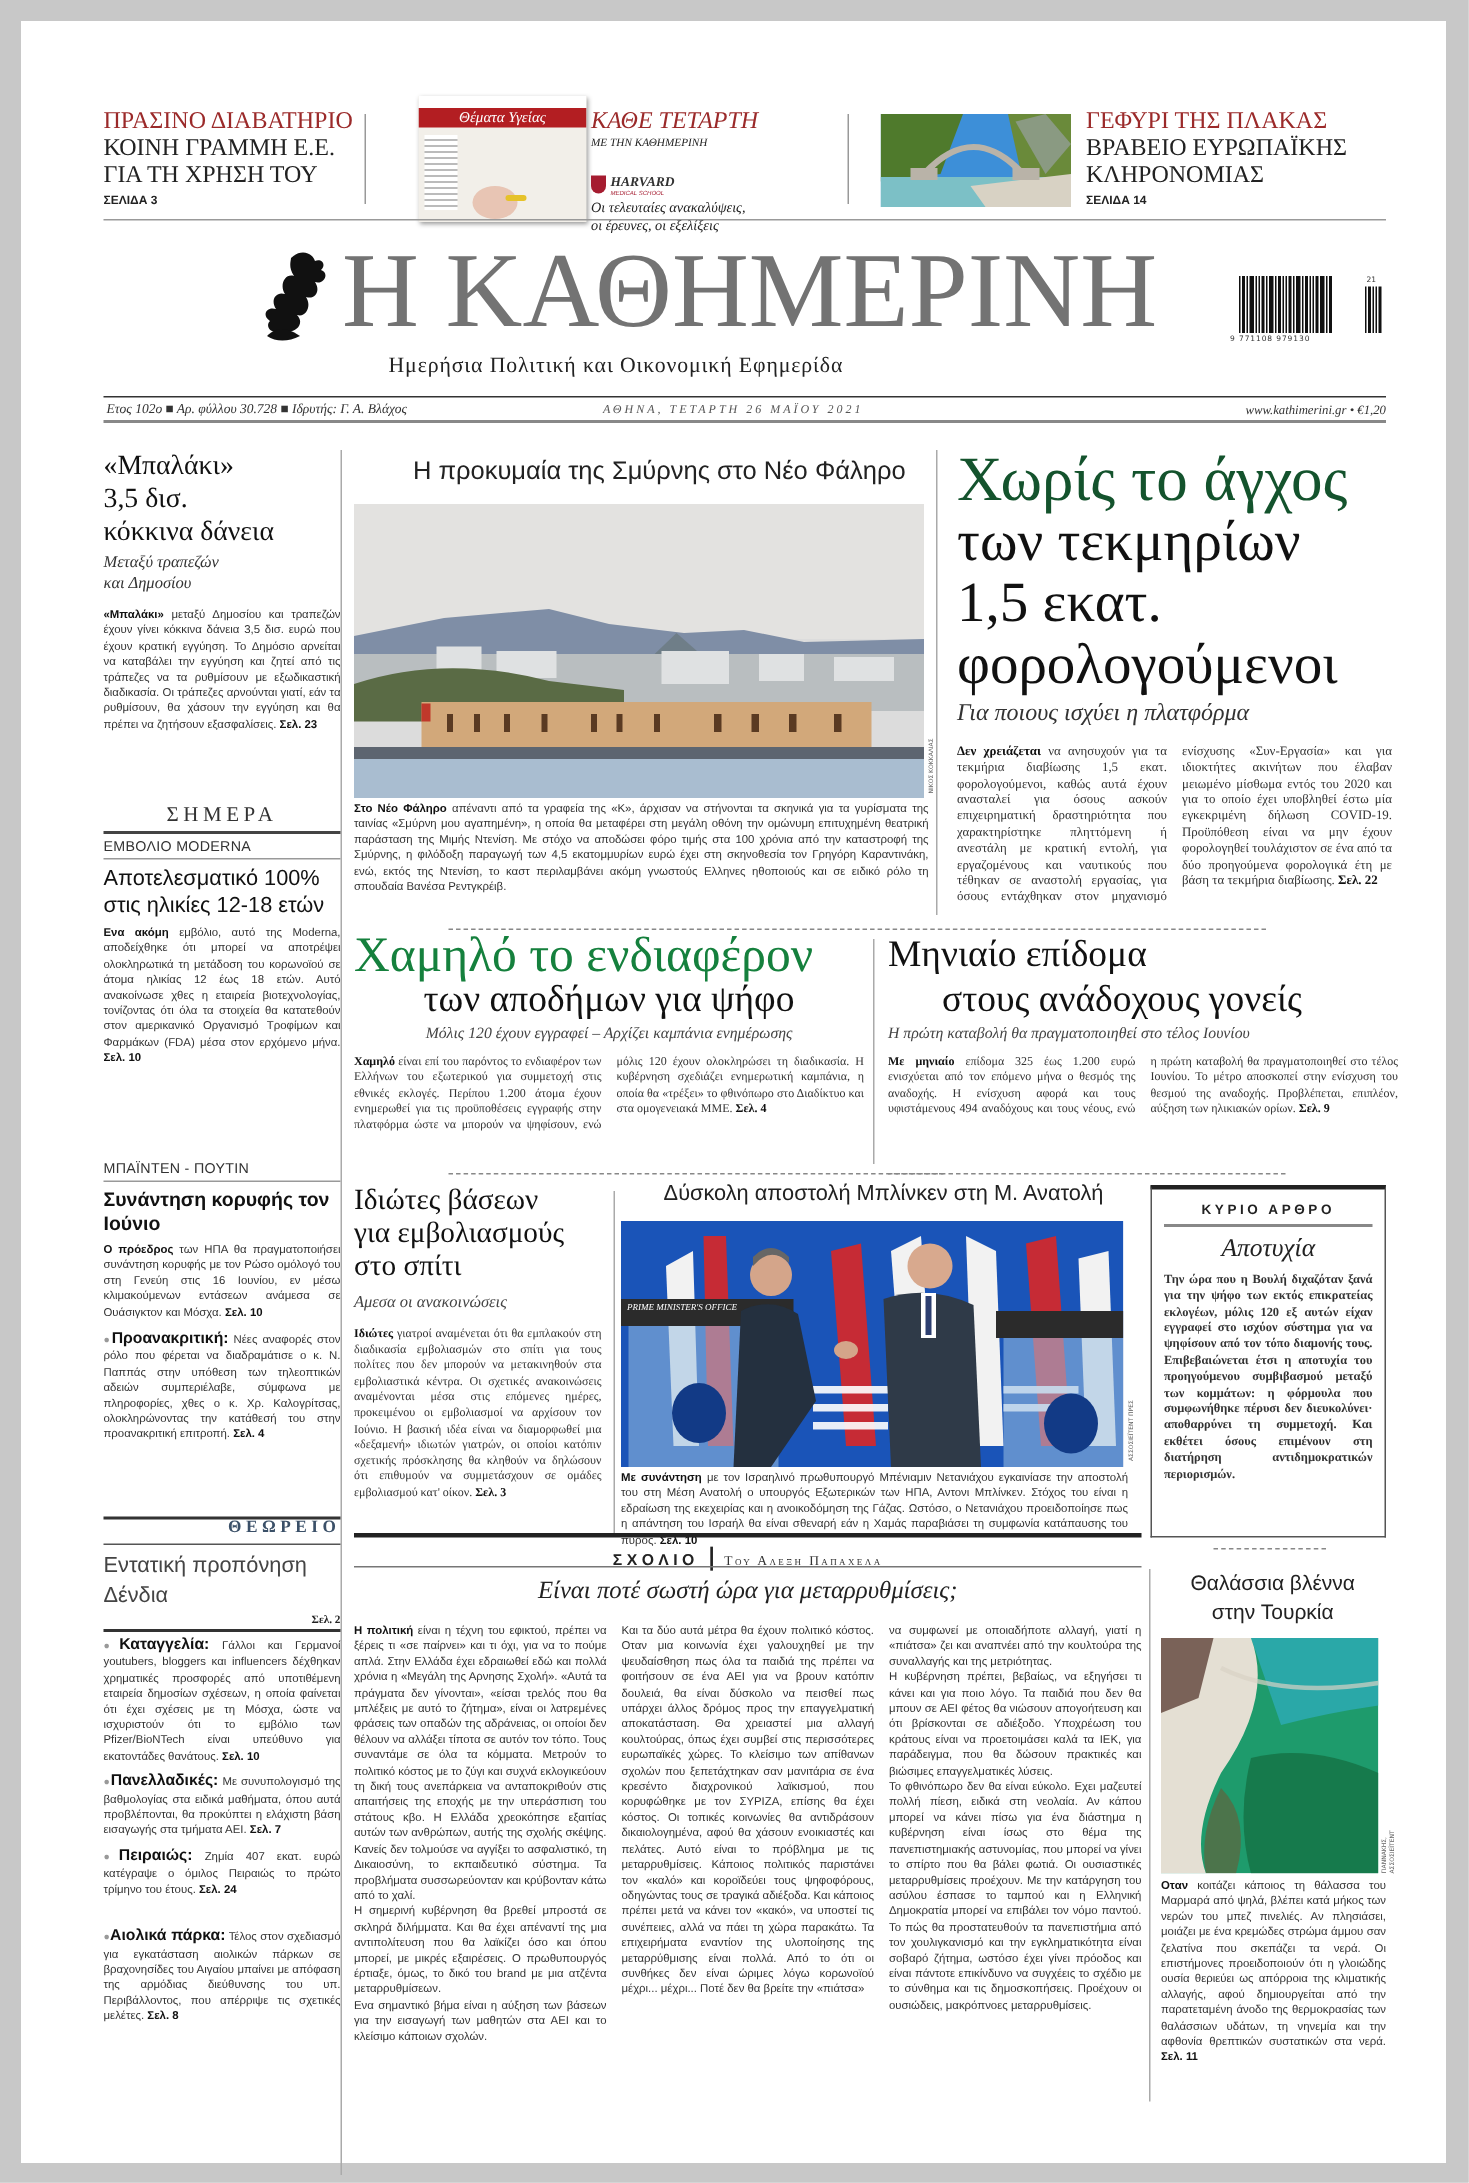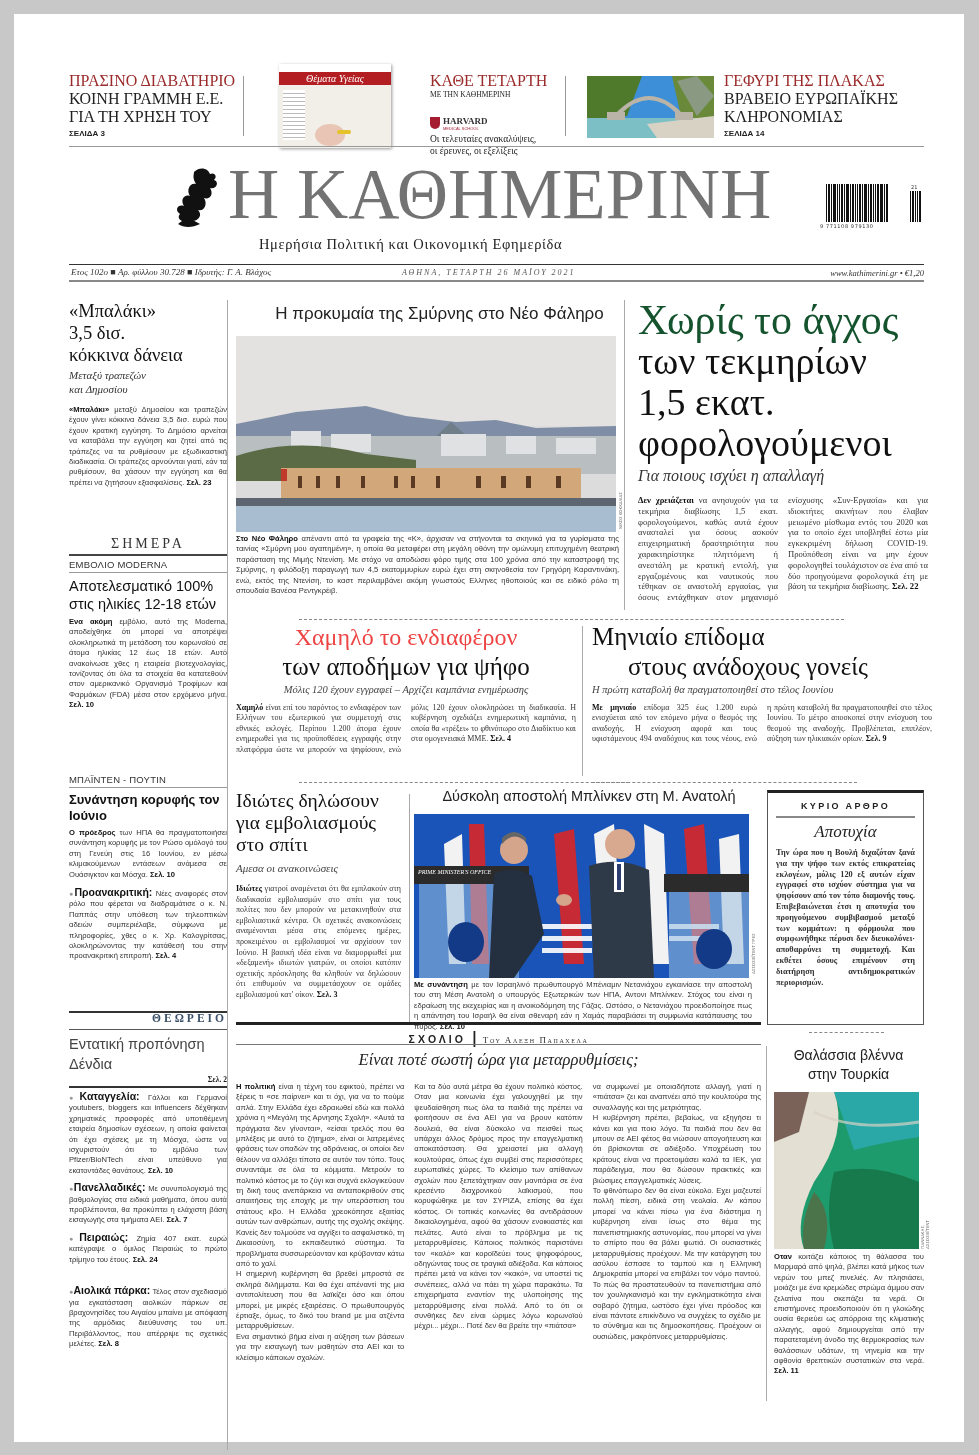--- a/index.html
+++ b/index.html
@@ -42,21 +42,21 @@
   </div>
   <div class="vsep" style="left:229px;top:62px;height:60px;"></div>
 
   <div class="abs" style="left:265px;top:50px;width:112px;height:84px;background:#f2efe9;box-shadow:1px 1px 3px #999;overflow:hidden;">
     <div style="height:8px;background:#fff;"></div>
     <div style="background:#b31e22;color:#fff;font-family:'Liberation Serif',serif;font-style:italic;font-size:10px;text-align:center;height:13px;line-height:13px;">Θέματα Υγείας</div>
     <div style="position:absolute;left:4px;top:26px;width:22px;height:50px;background:repeating-linear-gradient(#fff 0 3px,#bbb 3px 4px);"></div>
     <div style="position:absolute;left:36px;top:60px;width:30px;height:22px;border-radius:50%;background:#e8c5b4;"></div>
     <div style="position:absolute;left:58px;top:66px;width:14px;height:4px;border-radius:2px;background:#e6c22a;"></div>
   </div>
-  <div class="abs" style="left:416px;top:58px;width:160px;">
+  <div class="abs" style="left:380px;top:58px;width:160px;font-style:italic;">
     <div class="kicker">ΚΑΘΕ ΤΕΤΑΡΤΗ</div>
     <div class="serif" style="font-size:7.5px;line-height:9px;">ΜΕ ΤΗΝ ΚΑΘΗΜΕΡΙΝΗ</div>
     <div style="display:flex;align-items:flex-start;margin-top:18px;">
       <span style="display:inline-block;width:10px;height:12px;background:#a51c30;border-radius:0 0 5px 5px;margin-right:3px;"></span>
       <span>
         <div class="serif" style="font-size:9px;font-weight:bold;color:#333;line-height:9px;">HARVARD</div>
         <div class="sans" style="font-size:4px;color:#a51c30;line-height:5px;">MEDICAL SCHOOL</div>
       </span>
     </div>
     <div class="serif" style="font-size:9.5px;line-height:12px;margin-top:2px;">Οι τελευταίες ανακαλύψεις,</div>
@@ -214,46 +214,46 @@
   </div>
   <div class="credit" style="left:604px;top:470px;height:45px;">ΝΙΚΟΣ ΚΟΚΚΑΛΙΑΣ</div>
   <p class="abs body-text" style="left:222px;top:520px;width:383px;"><b>Στο Νέο Φάληρο</b><span> απέναντι από τα γραφεία της «Κ», άρχισαν να στήνονται τα σκηνικά για τα γυρίσματα της ταινίας «Σμύρνη μου αγαπημένη», η οποία θα μεταφέρει στη μεγάλη οθόνη την ομώνυμη επιτυχημένη θεατρική παράσταση της Μιμής Ντενίση. Με στόχο να αποδώσει φόρο τιμής στα 100 χρόνια από την καταστροφή της Σμύρνης, η φιλόδοξη παραγωγή των 4,5 εκατομμυρίων ευρώ έχει στη σκηνοθεσία τον Γρηγόρη Καραντινάκη, ενώ, εκτός της Ντενίση, το καστ περιλαμβάνει ακόμη γνωστούς Ελληνες ηθοποιούς και σε ειδικό ρόλο τη σπουδαία Βανέσα Ρεντγκρέιβ.</span></p>
   <div class="vsep" style="left:610px;top:286px;height:310px;background:#aaa;"></div>
 
   <div class="abs" style="left:624px;top:286px;width:290px;">
     <div class="serif" style="font-size:42px;line-height:41px;color:#14532d;">Χωρίς το άγχος</div>
     <div class="serif" style="font-size:38px;line-height:41px;color:#111;">των τεκμηρίων</div>
     <div class="serif" style="font-size:38px;line-height:41px;color:#111;">1,5 εκατ.</div>
     <div class="serif" style="font-size:38px;line-height:41px;color:#111;">φορολογούμενοι</div>
-    <div class="serif" style="font-size:16px;font-style:italic;color:#333;margin-top:3px;">Για ποιους ισχύει η απαλλαγή</div>
+    <div class="serif" style="font-size:16px;font-style:italic;color:#333;margin-top:3px;">Για ποιους ισχύει η πλατφόρμα</div>
     <p class="body-serif" style="margin-top:10px;column-count:2;column-gap:10px;"><b>Δεν χρειάζεται</b><span> να ανησυχούν για τα τεκμήρια διαβίωσης 1,5 εκατ. φορολογούμενοι, καθώς αυτά έχουν ανασταλεί για όσους ασκούν επιχειρηματική δραστηριότητα που χαρακτηρίστηκε πληττόμενη ή ανεστάλη με κρατική εντολή, για εργαζομένους και ναυτικούς που τέθηκαν σε αναστολή εργασίας, για όσους εντάχθηκαν στον μηχανισμό ενίσχυσης «Συν-Εργασία» και για ιδιοκτήτες ακινήτων που έλαβαν μειωμένο μίσθωμα εντός του 2020 και για το οποίο έχει υποβληθεί έστω μία εγκεκριμένη δήλωση COVID-19. Προϋπόθεση είναι να μην έχουν φορολογηθεί τουλάχιστον σε ένα από τα δύο προηγούμενα φορολογικά έτη με βάση τα τεκμήρια διαβίωσης.</span> <b>Σελ. 22</b></p>
   </div>
 
   <div class="dash" style="left:285px;top:605px;width:545px;"></div>
 
   <div class="abs" style="left:222px;top:608px;width:340px;">
-    <div class="serif" style="font-size:24px;line-height:30px;color:#ef4444;text-align:center;">Χαμηλό το ενδιαφέρον</div>
+    <div class="serif" style="font-size:33px;line-height:30px;color:#15803d;">Χαμηλό το ενδιαφέρον</div>
     <div class="serif" style="font-size:25px;line-height:30px;color:#111;text-align:center;">των αποδήμων για ψήφο</div>
     <div class="serif" style="font-size:10.5px;font-style:italic;color:#444;text-align:center;margin-top:2px;">Μόλις 120 έχουν εγγραφεί – Αρχίζει καμπάνια ενημέρωσης</div>
     <p class="body-serif" style="margin-top:8px;column-count:2;column-gap:10px;font-size:8px;line-height:10.4px;"><b>Χαμηλό</b><span> είναι επί του παρόντος το ενδιαφέρον των Ελλήνων του εξωτερικού για συμμετοχή στις εθνικές εκλογές. Περίπου 1.200 άτομα έχουν ενημερωθεί για τις προϋποθέσεις εγγραφής στην πλατφόρμα ώστε να μπορούν να ψηφίσουν, ενώ μόλις 120 έχουν ολοκληρώσει τη διαδικασία. Η κυβέρνηση σχεδιάζει ενημερωτική καμπάνια, η οποία θα «τρέξει» το φθινόπωρο στο Διαδίκτυο και στα ομογενειακά ΜΜΕ.</span> <b>Σελ. 4</b></p>
   </div>
   <div class="vsep" style="left:568px;top:612px;height:150px;background:#aaa;"></div>
 
   <div class="abs" style="left:578px;top:608px;width:340px;">
     <div class="serif" style="font-size:25px;line-height:30px;color:#111;">Μηνιαίο επίδομα</div>
     <div class="serif" style="font-size:25px;line-height:30px;color:#111;margin-left:36px;">στους ανάδοχους γονείς</div>
     <div class="serif" style="font-size:10.5px;font-style:italic;color:#444;margin-top:2px;">Η πρώτη καταβολή θα πραγματοποιηθεί στο τέλος Ιουνίου</div>
     <p class="body-serif" style="margin-top:8px;column-count:2;column-gap:10px;font-size:8px;line-height:10.4px;"><b>Με μηνιαίο</b><span> επίδομα 325 έως 1.200 ευρώ ενισχύεται από τον επόμενο μήνα ο θεσμός της αναδοχής. Η ενίσχυση αφορά και τους υφιστάμενους 494 αναδόχους και τους νέους, ενώ η πρώτη καταβολή θα πραγματοποιηθεί στο τέλος Ιουνίου. Το μέτρο αποσκοπεί στην ενίσχυση του θεσμού της αναδοχής. Προβλέπεται, επιπλέον, αύξηση των ηλικιακών ορίων.</span> <b>Σελ. 9</b></p>
   </div>
 
   <div class="dash" style="left:285px;top:768px;width:330px;"></div>
   <div class="dash" style="left:578px;top:768px;width:265px;"></div>
 
   <div class="abs" style="left:222px;top:776px;width:165px;">
-    <div class="serif" style="font-size:19.5px;line-height:22px;color:#111;">Ιδιώτες δηλώσουν</div>
+    <div class="serif" style="font-size:19.5px;line-height:22px;color:#111;">Ιδιώτες βάσεων</div>
     <div class="serif" style="font-size:19.5px;line-height:22px;color:#111;">για εμβολιασμούς</div>
     <div class="serif" style="font-size:19.5px;line-height:22px;color:#111;">στο σπίτι</div>
     <div class="serif" style="font-size:11px;font-style:italic;color:#444;margin-top:6px;">Αμεσα οι ανακοινώσεις</div>
     <p class="body-serif" style="margin-top:10px;font-size:8px;line-height:10.6px;"><b>Ιδιώτες</b><span> γιατροί αναμένεται ότι θα εμπλακούν στη διαδικασία εμβολιασμών στο σπίτι για τους πολίτες που δεν μπορούν να μετακινηθούν στα εμβολιαστικά κέντρα. Οι σχετικές ανακοινώσεις αναμένονται μέσα στις επόμενες ημέρες, προκειμένου οι εμβολιασμοί να αρχίσουν τον Ιούνιο. Η βασική ιδέα είναι να διαμορφωθεί μια «δεξαμενή» ιδιωτών γιατρών, οι οποίοι κατόπιν σχετικής πρόσκλησης θα κληθούν να δηλώσουν ότι επιθυμούν να συμμετάσχουν σε ομάδες εμβολιασμού κατ' οίκον.</span> <b>Σελ. 3</b></p>
   </div>
   <div class="vsep" style="left:395px;top:780px;height:230px;background:#aaa;"></div>
 
   <div class="abs sans" style="left:400px;top:774px;width:350px;text-align:center;font-size:14.5px;color:#222;">Δύσκολη αποστολή Μπλίνκεν στη Μ. Ανατολή</div>
   <div class="photo" style="left:400px;top:800px;width:335px;height:164px;">
     <svg width="335" height="164" viewBox="0 0 335 164">

